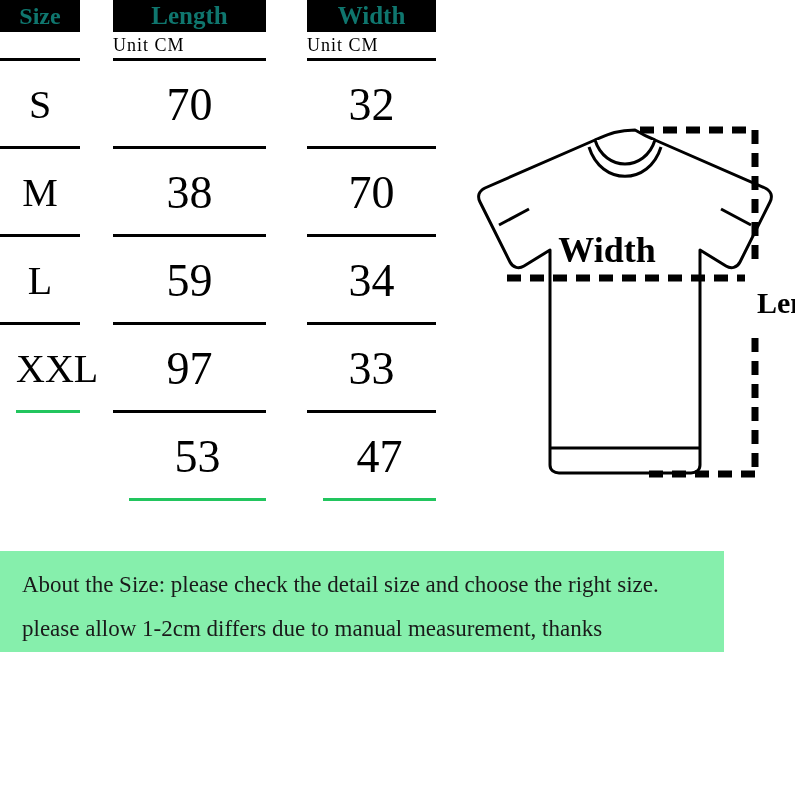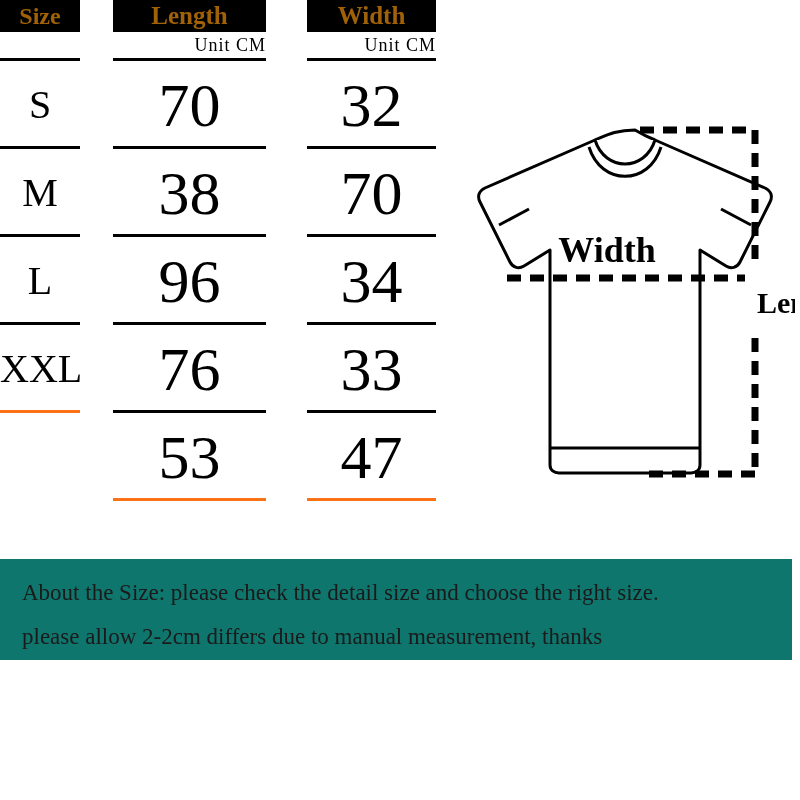--- a/index.html
+++ b/index.html
@@ -28,33 +28,33 @@
   .col {
     position: absolute;
     top: 0;
   }
   .col-size   { left: 0px;   width: 80px; }
   .col-length { left: 113px; width: 153px; }
   .col-width  { left: 307px; width: 129px; }
 
   .hdr {
     background: #000000;
-    color: #a16207;
+    color: #0f766e;
     font-family: "Liberation Serif", serif;
     font-weight: bold;
     text-align: center;
     font-size: 25px;
     line-height: 32px;
     height: 32px;
     letter-spacing: 0px;
   }
   .hdr-size { font-size: 24px; }
 
   .unit {
-    text-align: right;
+    text-align: left;
     font-family: "Liberation Serif", serif;
     font-size: 18px;
     line-height: 26px;
     height: 26px;
     border-bottom: 3px solid #000;
     letter-spacing: 1px;
   }
   .size-hdr-rule {
     height: 26px;
     border-bottom: 3px solid #000;
@@ -67,45 +67,44 @@
     box-sizing: border-box;
   }
   .cell-size {
     height: 88px;
     line-height: 88px;
     font-size: 40px;
   }
   .cell-num {
     height: 88px;
     line-height: 88px;
-    font-size: 62px;
+    font-size: 46px;
   }
-  .cell-last { border-bottom: 3px solid #f97316; }
+  .cell-last { border-bottom: 3px solid #22c55e; margin-left: 16px; }
 
   
   #shirt-area {
     position: absolute;
     left: 455px;
     top: 110px;
     width: 340px;
     height: 400px;
   }
   #shirt-svg { display: block; }
 
   
   #note {
     position: absolute;
     left: 0;
     top: 551px;
-    width: 792px;
+    width: 724px;
     height: 101px;
-    background: #0f766e;
+    background: #86efac;
     box-sizing: border-box;
     padding: 12px 18px 0 22px;
-    margin-top: 8px;
   }
   .note-line {
     font-family: "Liberation Serif", serif;
     font-size: 23px;
     line-height: 44px;
     color: #1a1a1a;
     white-space: nowrap;
   }
 </style>
 </head>
@@ -120,22 +119,22 @@
     <div class="cell cell-size">M</div>
     <div class="cell cell-size">L</div>
     <div class="cell cell-size cell-last">XXL</div>
   </div>
 
   <div class="col col-length">
     <div class="hdr">Length</div>
     <div class="unit">Unit CM</div>
     <div class="cell cell-num">70</div>
     <div class="cell cell-num">38</div>
-    <div class="cell cell-num">96</div>
-    <div class="cell cell-num">76</div>
+    <div class="cell cell-num">59</div>
+    <div class="cell cell-num">97</div>
     <div class="cell cell-num cell-last">53</div>
   </div>
 
   <div class="col col-width">
     <div class="hdr">Width</div>
     <div class="unit">Unit CM</div>
     <div class="cell cell-num">32</div>
     <div class="cell cell-num">70</div>
     <div class="cell cell-num">34</div>
     <div class="cell cell-num">33</div>
@@ -187,14 +186,14 @@
       <line x1="300" y1="364" x2="185" y2="364"></line>
     </g>
 
     <text x="152" y="152" text-anchor="middle" font-family="Liberation Serif, serif" font-size="36" font-weight="bold" fill="#000000">Width</text>
     <text x="302" y="203" font-family="Liberation Serif, serif" font-size="30" font-weight="bold" fill="#000000">Length</text>
   </svg>
 </div>
 
 <div id="note">
   <div class="note-line">About the Size: please check the detail size and choose the right size.</div>
-  <div class="note-line">please allow 2-2cm differs due to manual measurement, thanks</div>
+  <div class="note-line">please allow 1-2cm differs due to manual measurement, thanks</div>
 </div>
 
 </body></html>

